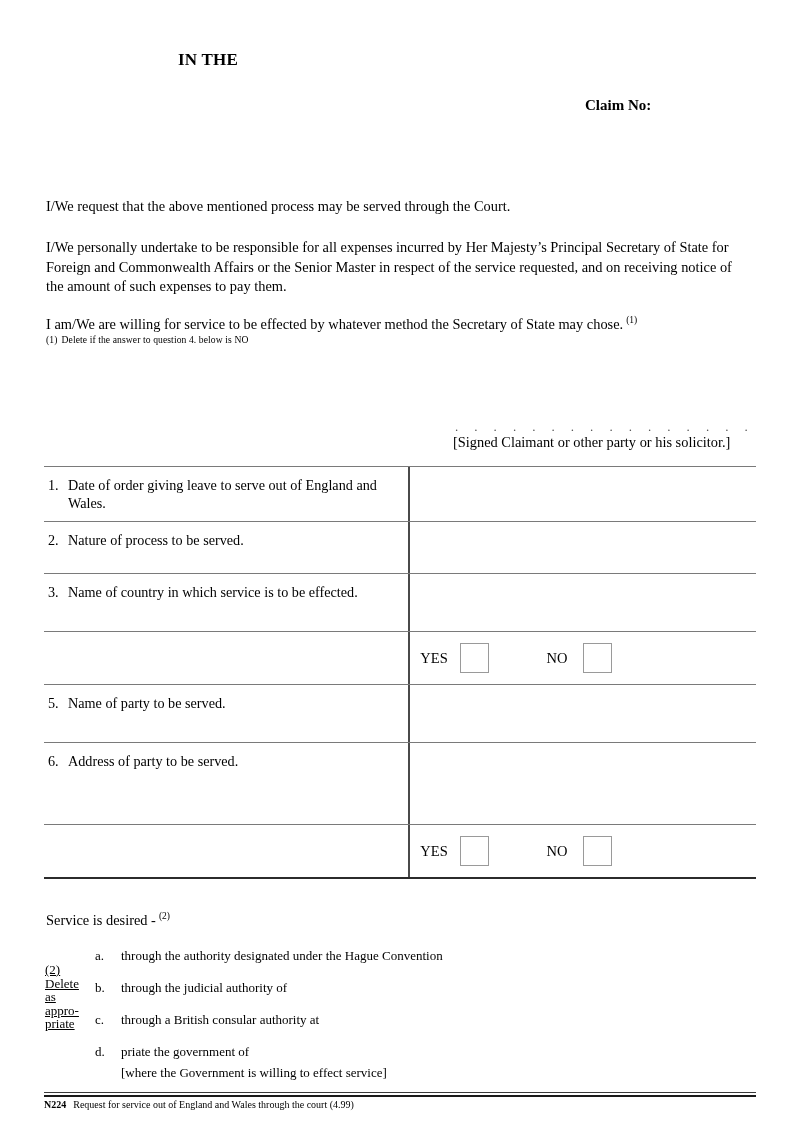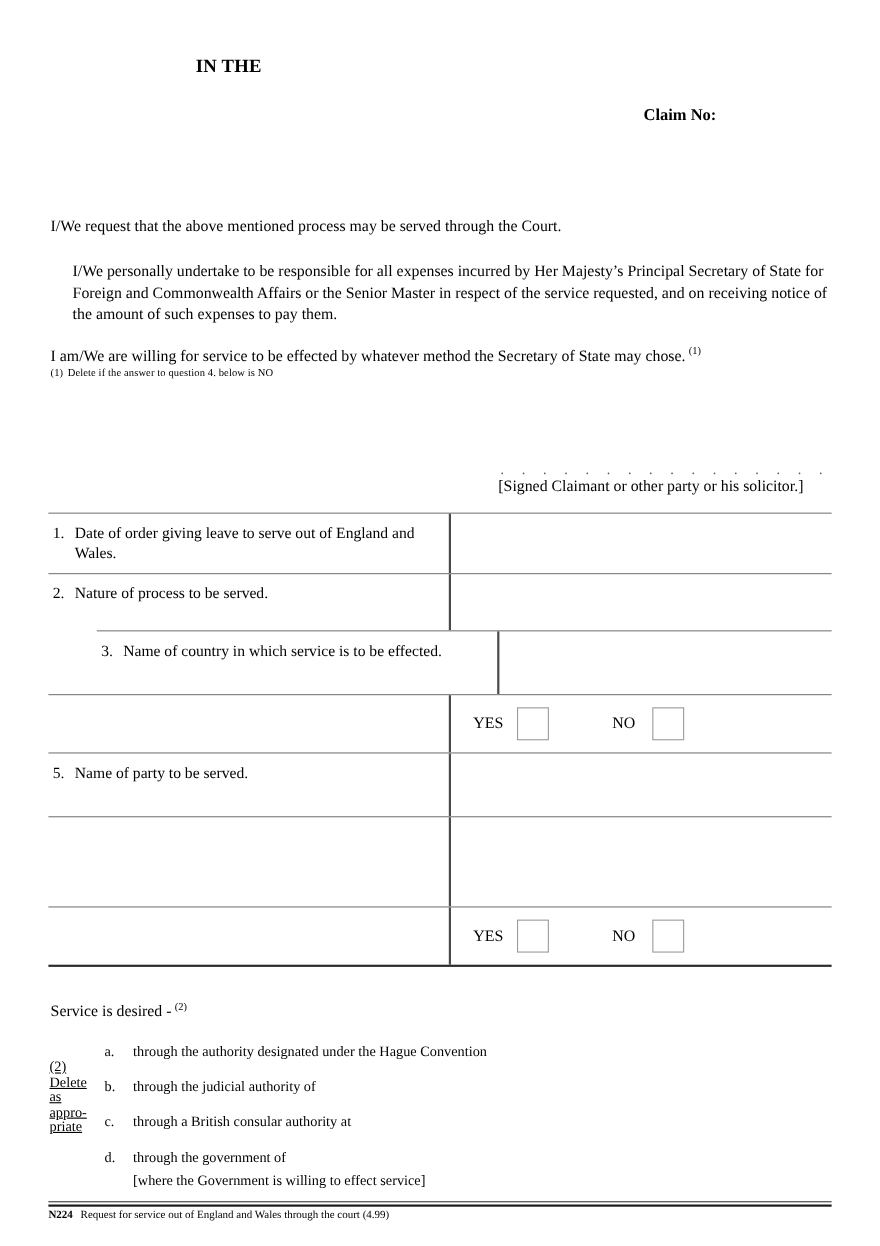--- a/index.html
+++ b/index.html
@@ -41,21 +41,21 @@
 
   
   .para {
     position: absolute;
     left: 46px;
     font-size: 14.4px;
     line-height: 19.5px;
     text-align: left;
   }
   .para-1 { top: 197px; width: 700px; }
-  .para-2 { top: 238px; width: 690px; margin-left: 20px; }
+  .para-2 { top: 238px; width: 690px; }
   .para-3 { top: 311px; width: 700px; }
 
   .sup {
     font-size: 9.5px;
     vertical-align: 6px;
     margin-left: 3px;
   }
 
   .footnote-1 {
     position: absolute;
@@ -133,21 +133,20 @@
     top: 0;
     bottom: 0;
   }
   .yesno {
     position: absolute;
     left: 0;
     top: 50%;
     transform: translateY(-50%);
     display: flex;
     align-items: center;
-    padding-left: 10px;
   }
   .yesno .yn-label {
     font-size: 14.5px;
     width: 48px;
     text-align: center;
   }
   .checkbox {
     width: 29px;
     height: 30px;
     border: 1.2px solid #9a9a9a;
@@ -266,21 +265,21 @@
     </div>
 
     <div class="form-row" style="height:52px;">
       <div class="row-label">
         <span class="row-num">2.</span><span class="row-text">Nature of process to be served.</span>
       </div>
       <div class="row-divider"></div>
       <div class="row-answer"></div>
     </div>
 
-    <div class="form-row" style="height:58px;margin-left:44px;">
+    <div class="form-row" style="height:58px;">
       <div class="row-label">
         <span class="row-num">3.</span><span class="row-text">Name of country in which service is to be effected.</span>
       </div>
       <div class="row-divider"></div>
       <div class="row-answer"></div>
     </div>
 
     <div class="form-row" style="height:53px;">
       <div class="row-divider"></div>
       <div class="row-answer">
@@ -296,20 +295,23 @@
 
     <div class="form-row" style="height:58px;">
       <div class="row-label">
         <span class="row-num">5.</span><span class="row-text">Name of party to be served.</span>
       </div>
       <div class="row-divider"></div>
       <div class="row-answer"></div>
     </div>
 
     <div class="form-row" style="height:82px;">
+      <div class="row-label">
+        <span class="row-num">6.</span><span class="row-text">Address of party to be served.</span>
+      </div>
       <div class="row-divider"></div>
       <div class="row-answer"></div>
     </div>
 
     <div class="form-row last" style="height:55px;">
       <div class="row-divider"></div>
       <div class="row-answer">
         <div class="yesno">
           <span class="yn-label">YES</span>
           <span class="checkbox"></span>
@@ -332,21 +334,21 @@
     <div class="service-item">
       <span class="item-letter">a.</span><span class="item-text">through the authority designated under the Hague Convention</span>
     </div>
     <div class="service-item">
       <span class="item-letter">b.</span><span class="item-text">through the judicial authority of</span>
     </div>
     <div class="service-item">
       <span class="item-letter">c.</span><span class="item-text">through a British consular authority at</span>
     </div>
     <div class="service-item">
-      <span class="item-letter">d.</span><span class="item-text">through the government of</span>
+      <span class="item-letter">d.</span><span class="item-text">priate the government of</span>
       <span class="item-sub">[where the Government is willing to effect service]</span>
     </div>
   </div>
 
   <div class="footer-rule-thin"></div>
   <div class="footer-rule-thick"></div>
 
   <div class="footer-left">
     <span class="footer-code">N224</span><span>Request for service out of England and Wales through the court (4.99)</span>
   </div>

